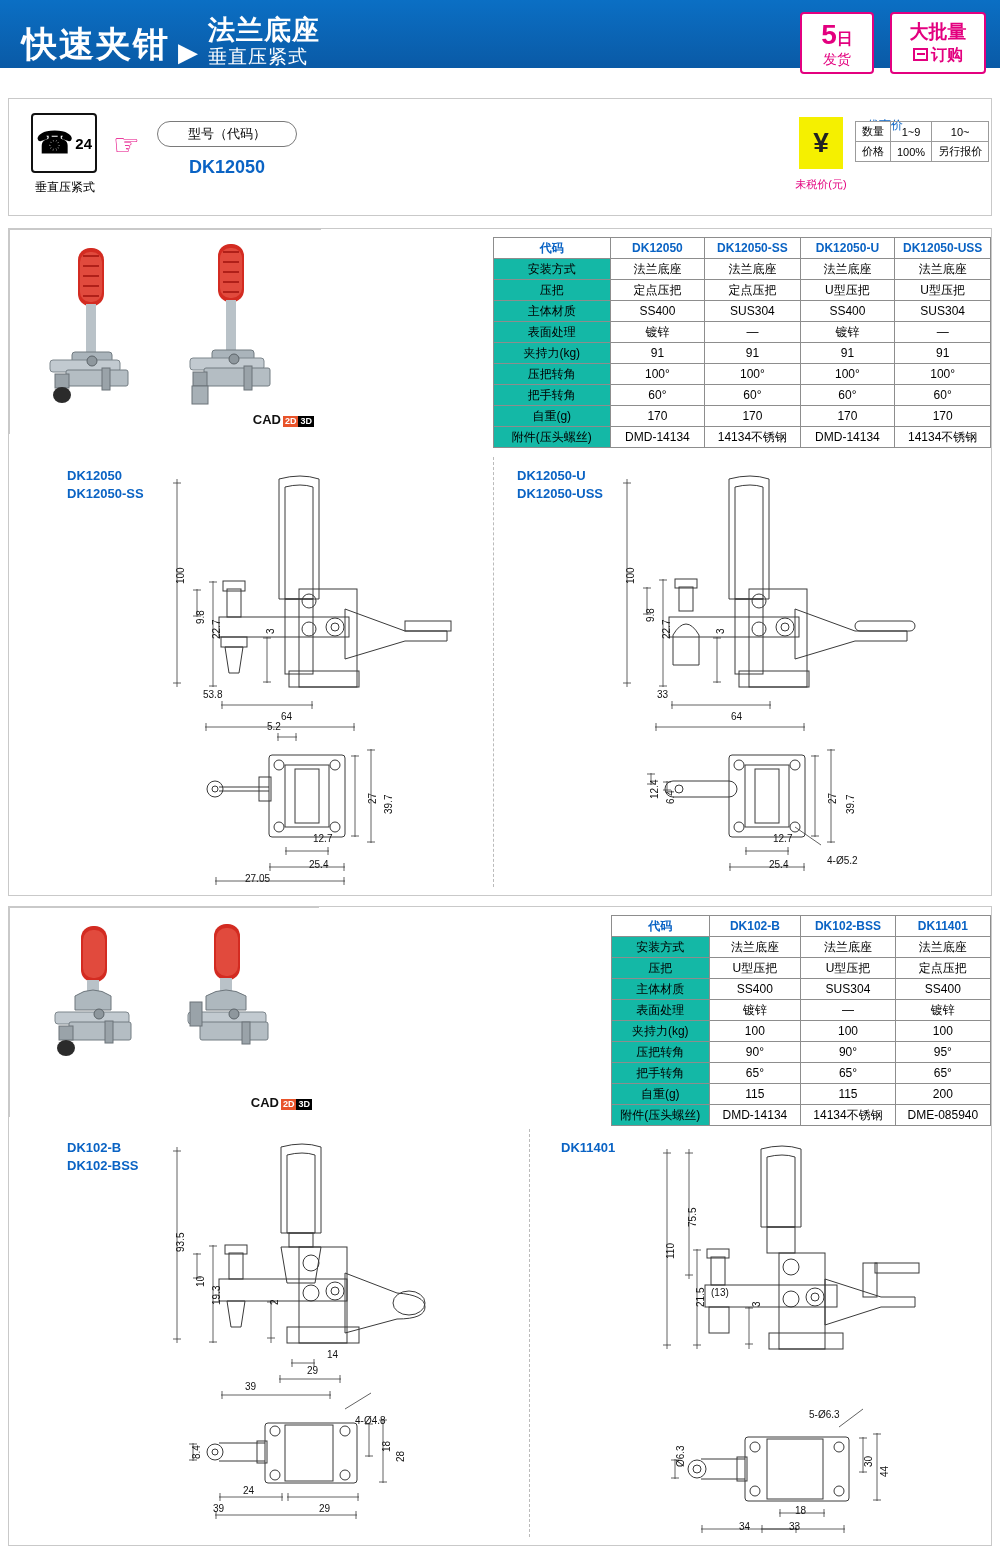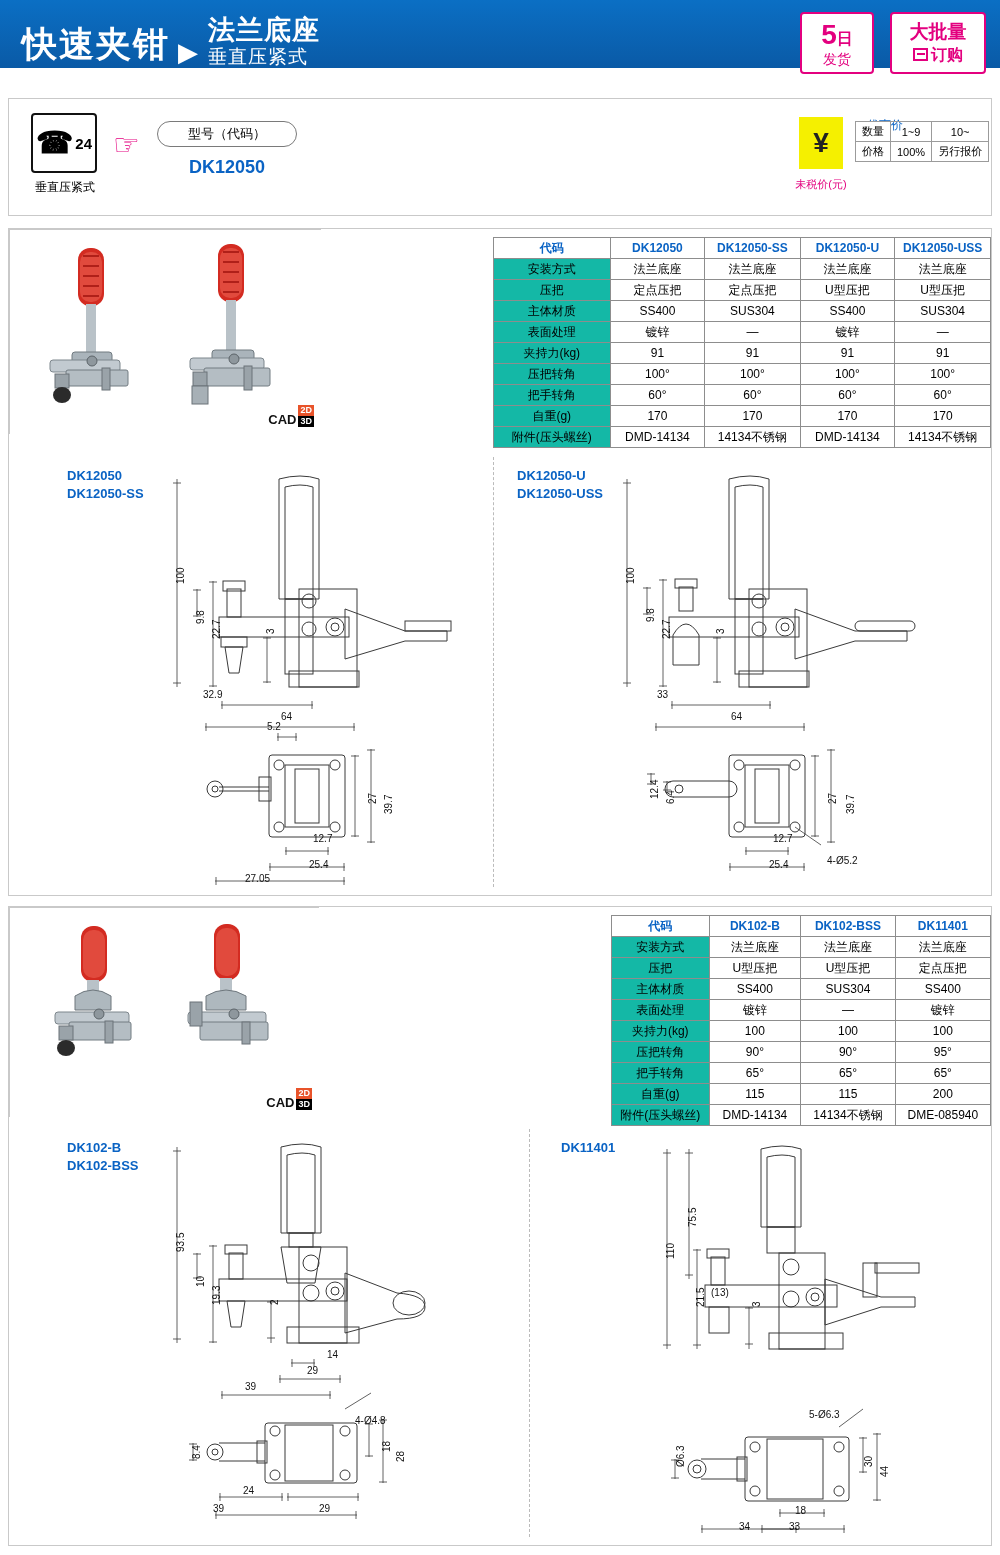--- a/index.html
+++ b/index.html
@@ -83,21 +83,21 @@
   .stock-tag {
     position:absolute; left:0; top:0; width:56px; height:20px; background:#0a63c4; color:#fff;
     font-size:12px; display:flex; align-items:center; justify-content:center;
   }
   .photo-box { position:absolute; border:1px solid #c9c9c9; background:#fff; }
   .cadtag {
     position:absolute; right:6px; bottom:6px; display:flex; align-items:flex-end;
     font-size:13px; font-weight:bold;
   }
   .cadtag .txt { color:#111; }
-  .cadtag .dd { display:flex; flex-direction:column; margin-left:2px; line-height:1; }
+  .cadtag .dd { display:flex; flex-direction:row; margin-left:2px; line-height:1; }
   .cadtag .d2 { background:#e8532a; color:#fff; font-size:9px; padding:1px 2px; }
   .cadtag .d3 { background:#000000; color:#fff; font-size:9px; padding:1px 2px; }
 
   
   table.spec { border-collapse:collapse; font-size:12px; position:absolute; }
   table.spec th, table.spec td {
     border:1px solid #8d8d8d; text-align:center; height:21px; padding:0 4px; white-space:nowrap;
   }
   table.spec th { color:#0a63c4; font-weight:bold; background:#fff; }
   table.spec td.rowhdr { background:#14b8a6; font-weight:normal; }
@@ -349,21 +349,21 @@
       <path d="M126 382 h44 M127 378 v8 M169 378 v8" stroke-width="0.8"></path>
       <path d="M110 398 h76 M111 394 v8 M185 394 v8" stroke-width="0.8"></path>
       <path d="M56 412 h130 M57 408 v8 M185 408 v8" stroke-width="0.8"></path>
       <path d="M118 268 h20 M119 264 v8 M137 264 v8" stroke-width="0.8"></path>
     </g>
   </svg>
   <div class="dimv" style="left:166px; top:355px;">100</div>
   <div class="dimv" style="left:186px; top:395px;">9.8</div>
   <div class="dimv" style="left:202px; top:410px;">22.7</div>
   <div class="dimv" style="left:256px; top:405px;">3</div>
-  <div class="dim" style="left:194px; top:460px;">32.9</div>
+  <div class="dim" style="left:194px; top:460px;">53.8</div>
   <div class="dim" style="left:272px; top:482px;">64</div>
   <div class="dim" style="left:258px; top:492px;">5.2</div>
   <div class="dimv" style="left:358px; top:575px;">27</div>
   <div class="dimv" style="left:374px; top:585px;">39.7</div>
   <div class="dim" style="left:304px; top:604px;">12.7</div>
   <div class="dim" style="left:300px; top:630px;">25.4</div>
   <div class="dim" style="left:236px; top:644px;">27.05</div>
 
   <svg class="clamp-svg" style="left:600px; top:240px;" width="340" height="420" viewBox="0 0 340 420">
     <g fill="none" stroke="#3a3a3a" stroke-width="1">

